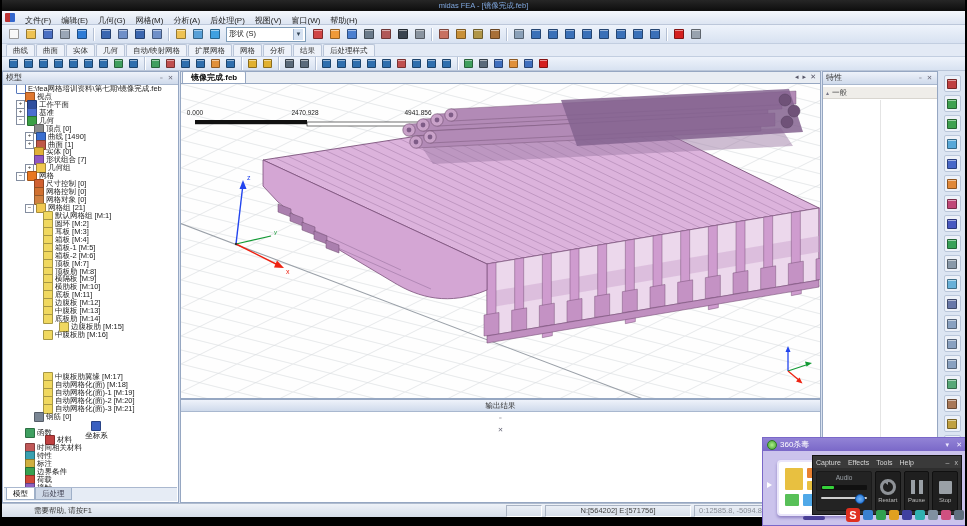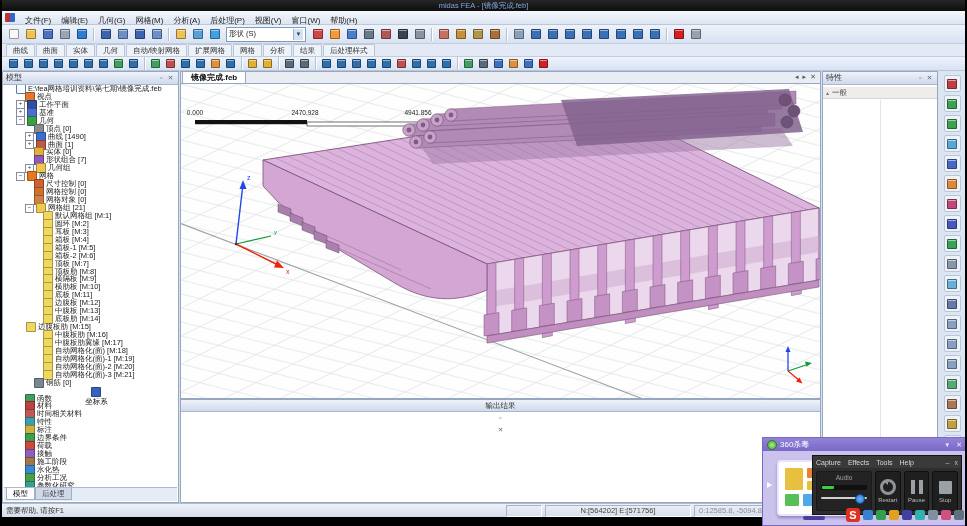--- a/index.html
+++ b/index.html
@@ -545,31 +545,31 @@
         <div class="trow" style="padding-left: 30px;">
           <span class="texp-sp"></span>
           <span class="ticon ti-sheet"></span>
           <span class="tlabel">中腹板 [M:13]</span>
         </div>
         <div class="trow" style="padding-left: 30px;">
           <span class="texp-sp"></span>
           <span class="ticon ti-sheet"></span>
           <span class="tlabel">底板肋 [M:14]</span>
         </div>
-        <div class="trow" style="padding-left: 13px;">
+        <div class="trow" style="padding-left: 46px;">
           <span class="texp-sp"></span>
           <span class="ticon ti-sheet"></span>
           <span class="tlabel">边腹板肋 [M:15]</span>
         </div>
         <div class="trow" style="padding-left: 30px;">
           <span class="texp-sp"></span>
           <span class="ticon ti-sheet"></span>
           <span class="tlabel">中腹板肋 [M:16]</span>
         </div>
-        <div class="trow" style="padding-left: 30px;">
+        <div class="trow" style="padding-left: 30px; margin-top: 34px;">
           <span class="texp-sp"></span>
           <span class="ticon ti-sheet"></span>
           <span class="tlabel">中腹板肋翼缘 [M:17]</span>
         </div>
         <div class="trow" style="padding-left: 30px;">
           <span class="texp-sp"></span>
           <span class="ticon ti-sheet"></span>
           <span class="tlabel">自动网格化(面) [M:18]</span>
         </div>
         <div class="trow" style="padding-left: 30px;">
@@ -595,21 +595,21 @@
         <div class="trow" style="padding-left: 12px; flex-direction: column;">
           <span class="texp-sp"></span>
           <span class="ticon ti-csys"></span>
           <span class="tlabel">坐标系</span>
         </div>
         <div class="trow" style="padding-left: 12px;">
           <span class="texp-sp"></span>
           <span class="ticon ti-func"></span>
           <span class="tlabel">函数</span>
         </div>
-        <div class="trow" style="padding-left: 12px;">
+        <div class="trow" style="padding-left: 12px; margin-left: 20px;">
           <span class="texp-sp"></span>
           <span class="ticon ti-mat"></span>
           <span class="tlabel">材料</span>
         </div>
         <div class="trow" style="padding-left: 12px;">
           <span class="texp-sp"></span>
           <span class="ticon ti-tmat"></span>
           <span class="tlabel">时间相关材料</span>
         </div>
         <div class="trow" style="padding-left: 12px;">
@@ -911,21 +911,21 @@
       </span>
       <span class="tb-icon">
         <i style="background: rgb(88, 136, 184);"></i>
       </span>
       <span class="tb-icon">
         <i style="background: rgb(152, 164, 180);"></i>
       </span>
     </div>
 
   <div class="abs" id="statusbar">
-    <span style="flex:1;padding-left:4px;">需要帮助, 请按F1</span>
+    <span style="flex:1;padding-left:4px;margin-left:28px;">需要帮助, 请按F1</span>
     <span class="sbox" style="width:26px;"></span>
     <span class="sbox" style="width:136px;text-align:center;">N:[564202] E:[571756]</span>
     <span class="sbox" style="width:118px;color:#8a8f98;">0:12585.8, -5094.81:0</span>
     <span style="width:140px;"></span>
   </div>
 
   <div class="abs" id="avwin">
     <div id="avtitle">
       <span class="avlogo"></span>
       <span>360杀毒</span>

